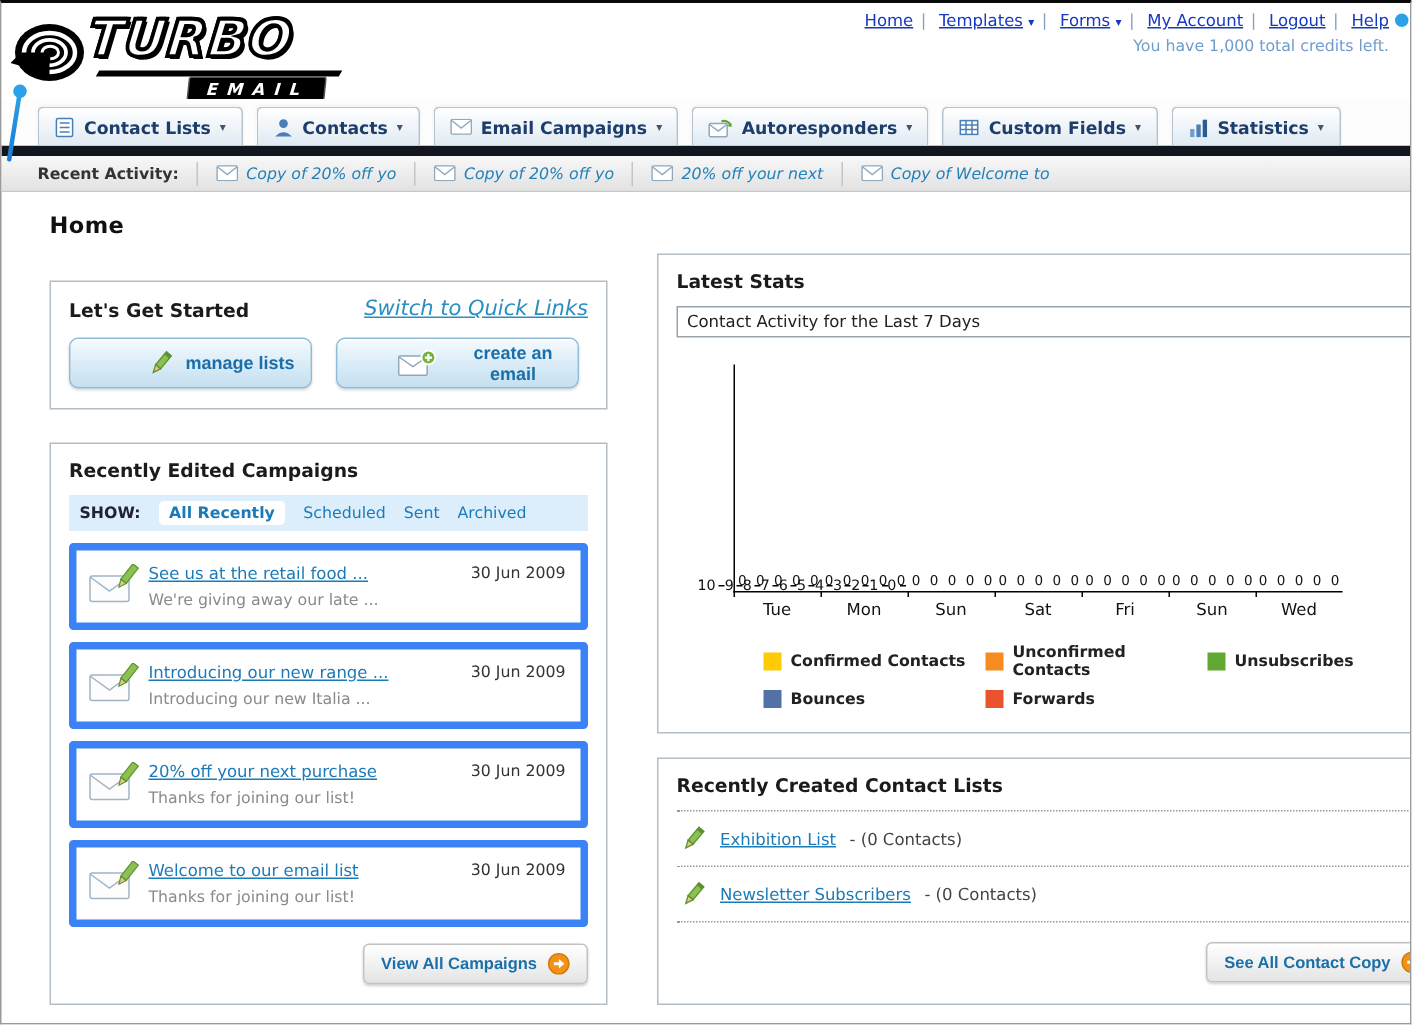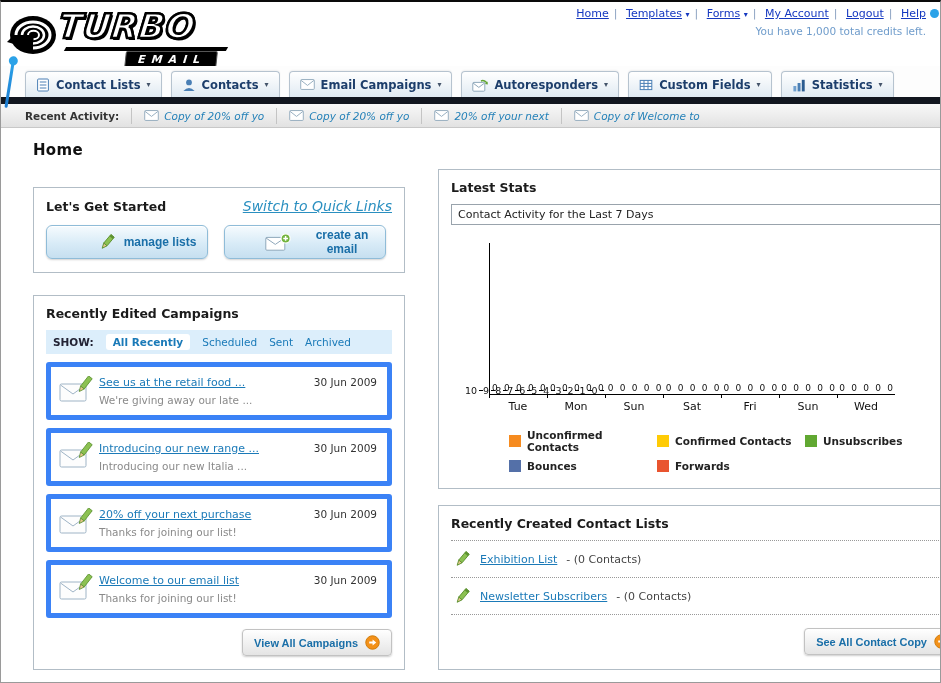--- a/index.html
+++ b/index.html
@@ -568,22 +568,22 @@
           <div class="xlabels">
               <div class="xlab">Tue</div>
               <div class="xlab">Mon</div>
               <div class="xlab">Sun</div>
               <div class="xlab">Sat</div>
               <div class="xlab">Fri</div>
               <div class="xlab">Sun</div>
               <div class="xlab">Wed</div>
             </div>
           <div class="legend">
+              <div class="legitem"><span class="sw" style="background: rgb(255, 203, 5);"></span>Confirmed Contacts</div>
               <div class="legitem"><span class="sw" style="background: rgb(246, 139, 31);"></span>Unconfirmed Contacts</div>
-              <div class="legitem"><span class="sw" style="background: rgb(255, 203, 5);"></span>Confirmed Contacts</div>
               <div class="legitem"><span class="sw" style="background: rgb(97, 168, 50);"></span>Unsubscribes</div>
               <div class="legitem"><span class="sw" style="background: rgb(84, 112, 168);"></span>Bounces</div>
               <div class="legitem"><span class="sw" style="background: rgb(233, 84, 47);"></span>Forwards</div>
             </div>
         </div>
       </div>
 
       <div class="panel cl-panel">
         <div class="panel-title">Recently Created Contact Lists</div>
         <div class="cl-item">

